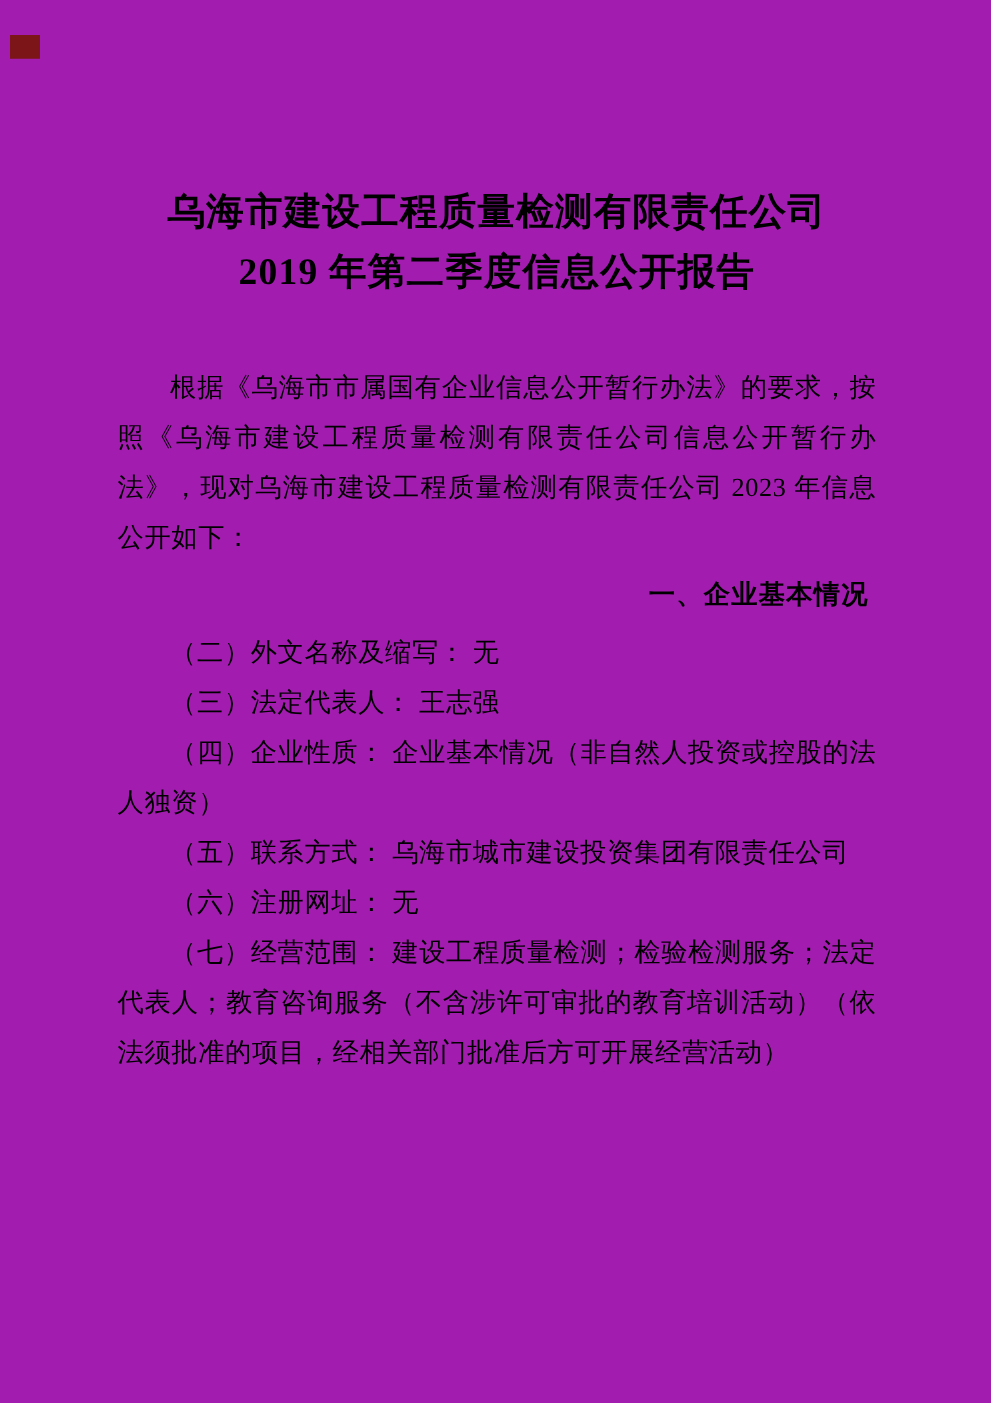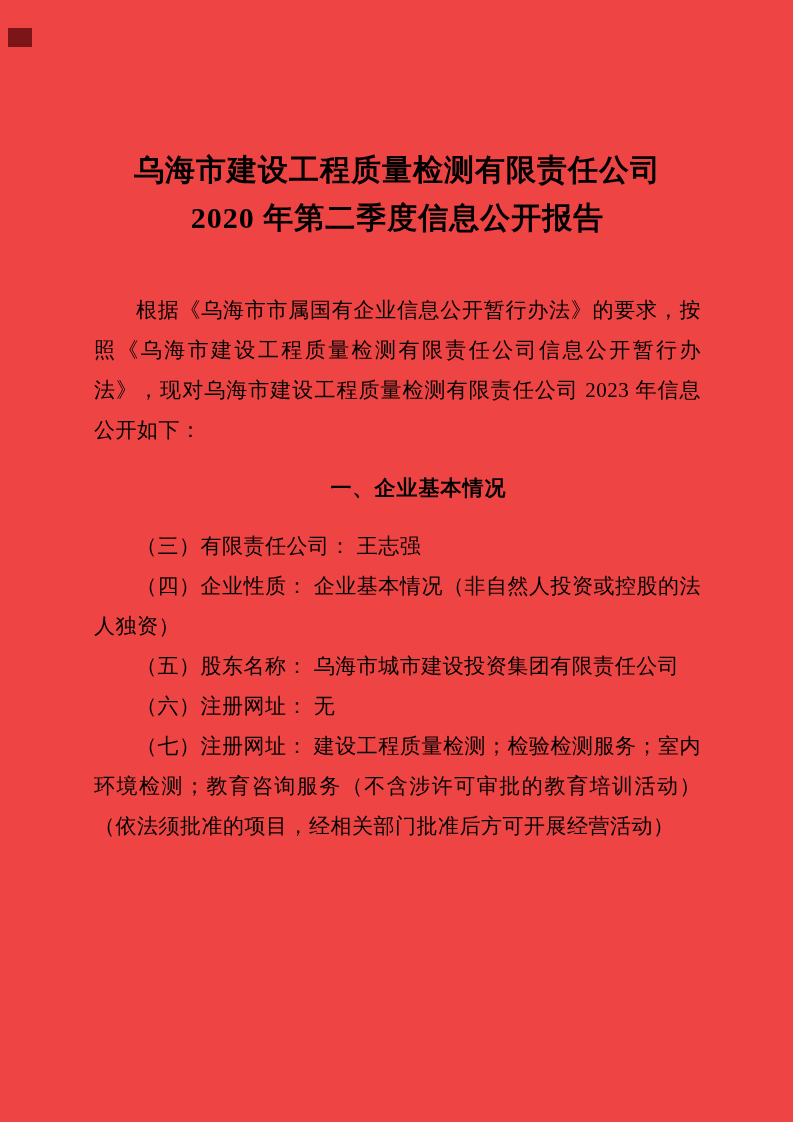--- a/index.html
+++ b/index.html
@@ -5,21 +5,21 @@
   html, body {
     margin: 0;
     padding: 0;
     background: #ffffff;
   }
   .page {
     position: relative;
     width: 793px;
     height: 1122px;
     margin: 0 auto;
-    background: #ef4444;
+    background: #a21caf;
     overflow: hidden;
     color: #000000;
   }
   .corner-mark {
     position: absolute;
     left: 8px;
     top: 28px;
     width: 24px;
     height: 19px;
     background: #7b1518;
@@ -44,43 +44,44 @@
     font-size: 21px;
     line-height: 40px;
     text-align: justify;
     letter-spacing: 0.5px;
   }
   .para {
     margin: 0;
     text-indent: 2em;
   }
   .section-heading {
-    margin: 18px;
+    margin: 6px;
     font-family: "Liberation Sans", "DejaVu Sans", sans-serif;
     font-weight: 700;
     font-size: 21px;
     line-height: 40px;
     text-indent: 2em;
-    text-align: center;
+    text-align: right;
     letter-spacing: 1px;
   }
 </style>
 </head>
 <body>
 
 <div class="page">
   <div class="corner-mark"></div>
   <div class="content">
     <h1 class="doc-title">
       <span class="title-line">乌海市建设工程质量检测有限责任公司</span>
-      <span class="title-line">2020 年第二季度信息公开报告</span>
+      <span class="title-line">2019 年第二季度信息公开报告</span>
     </h1>
     <div class="doc-body">
       <p class="para">根据《乌海市市属国有企业信息公开暂行办法》的要求，按照《乌海市建设工程质量检测有限责任公司信息公开暂行办法》，现对乌海市建设工程质量检测有限责任公司 2023 年信息公开如下：</p>
       <h2 class="section-heading">一、企业基本情况</h2>
-      <p class="para">（三）有限责任公司： 王志强</p>
+      <p class="para">（二）外文名称及缩写： 无</p>
+      <p class="para">（三）法定代表人： 王志强</p>
       <p class="para">（四）企业性质： 企业基本情况（非自然人投资或控股的法人独资）</p>
-      <p class="para">（五）股东名称： 乌海市城市建设投资集团有限责任公司</p>
+      <p class="para">（五）联系方式： 乌海市城市建设投资集团有限责任公司</p>
       <p class="para">（六）注册网址： 无</p>
-      <p class="para">（七）注册网址： 建设工程质量检测；检验检测服务；室内环境检测；教育咨询服务（不含涉许可审批的教育培训活动）（依法须批准的项目，经相关部门批准后方可开展经营活动）</p>
+      <p class="para">（七）经营范围： 建设工程质量检测；检验检测服务；法定代表人；教育咨询服务（不含涉许可审批的教育培训活动）（依法须批准的项目，经相关部门批准后方可开展经营活动）</p>
     </div>
   </div>
 </div>
 
 </body></html>

